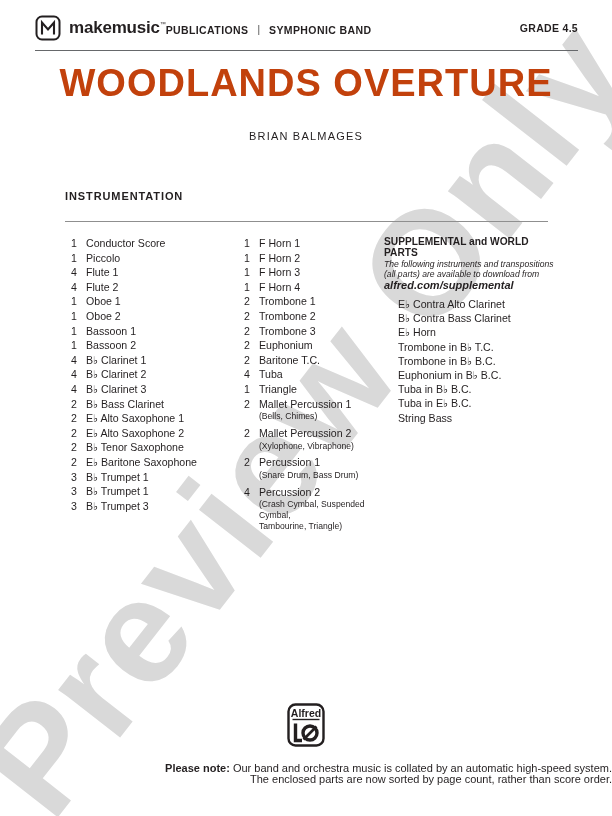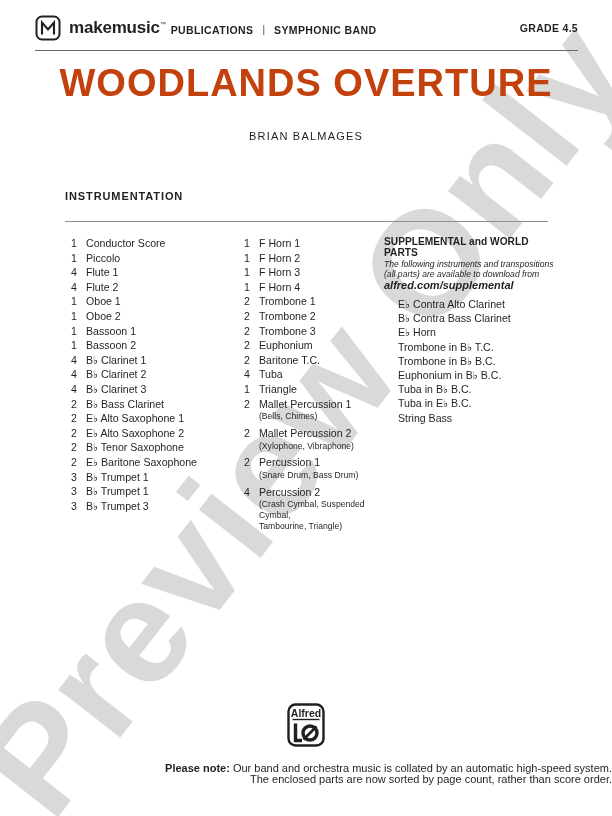--- a/index.html
+++ b/index.html
@@ -11,21 +11,21 @@
   .watermark{
     position:absolute;left:305px;top:418px;
     transform:translate(-50%,-50%) rotate(-52deg);
     font-size:148px;font-weight:700;letter-spacing:2px;
     color:#d9d9d9;white-space:nowrap;z-index:0;
   }
   .header{position:absolute;top:15px;left:35px;right:34px;display:flex;align-items:center;z-index:1;}
   .logo{display:inline-block;line-height:0;}
   .brand{font-size:17px;font-weight:700;letter-spacing:-0.2px;margin-left:8px;}
   .tm{font-size:6px;vertical-align:super;font-weight:400;}
-  .pub{font-size:10.5px;font-weight:700;letter-spacing:0.4px;margin-left:5px;padding-top:3px;}
+  .pub{font-size:10.5px;font-weight:700;letter-spacing:0.4px;padding-top:3px;}
   .sep{font-size:10px;margin:0 9px;padding-top:3px;color:#4a4a4a;}
   .series{font-size:10.5px;font-weight:700;letter-spacing:0.4px;padding-top:3px;}
   .grade{margin-left:auto;font-size:10.5px;font-weight:700;letter-spacing:0.3px;}
   .header-rule{position:absolute;top:50px;left:35px;width:543px;border-top:1.2px solid #66686b;z-index:1;}
   .title{position:absolute;top:62px;left:0;width:612px;text-align:center;
     font-size:38px;font-weight:700;letter-spacing:1px;color:#c2410c;z-index:1;}
   .composer{position:absolute;top:130px;left:0;width:612px;text-align:center;
     font-size:11px;font-weight:400;letter-spacing:1.2px;z-index:1;}
   .inst-heading{position:absolute;top:190px;left:65px;font-size:11px;font-weight:600;letter-spacing:0.9px;z-index:1;}
   .inst-rule{position:absolute;top:221px;left:65px;width:483px;border-top:1px solid #8f8f8f;z-index:1;}

